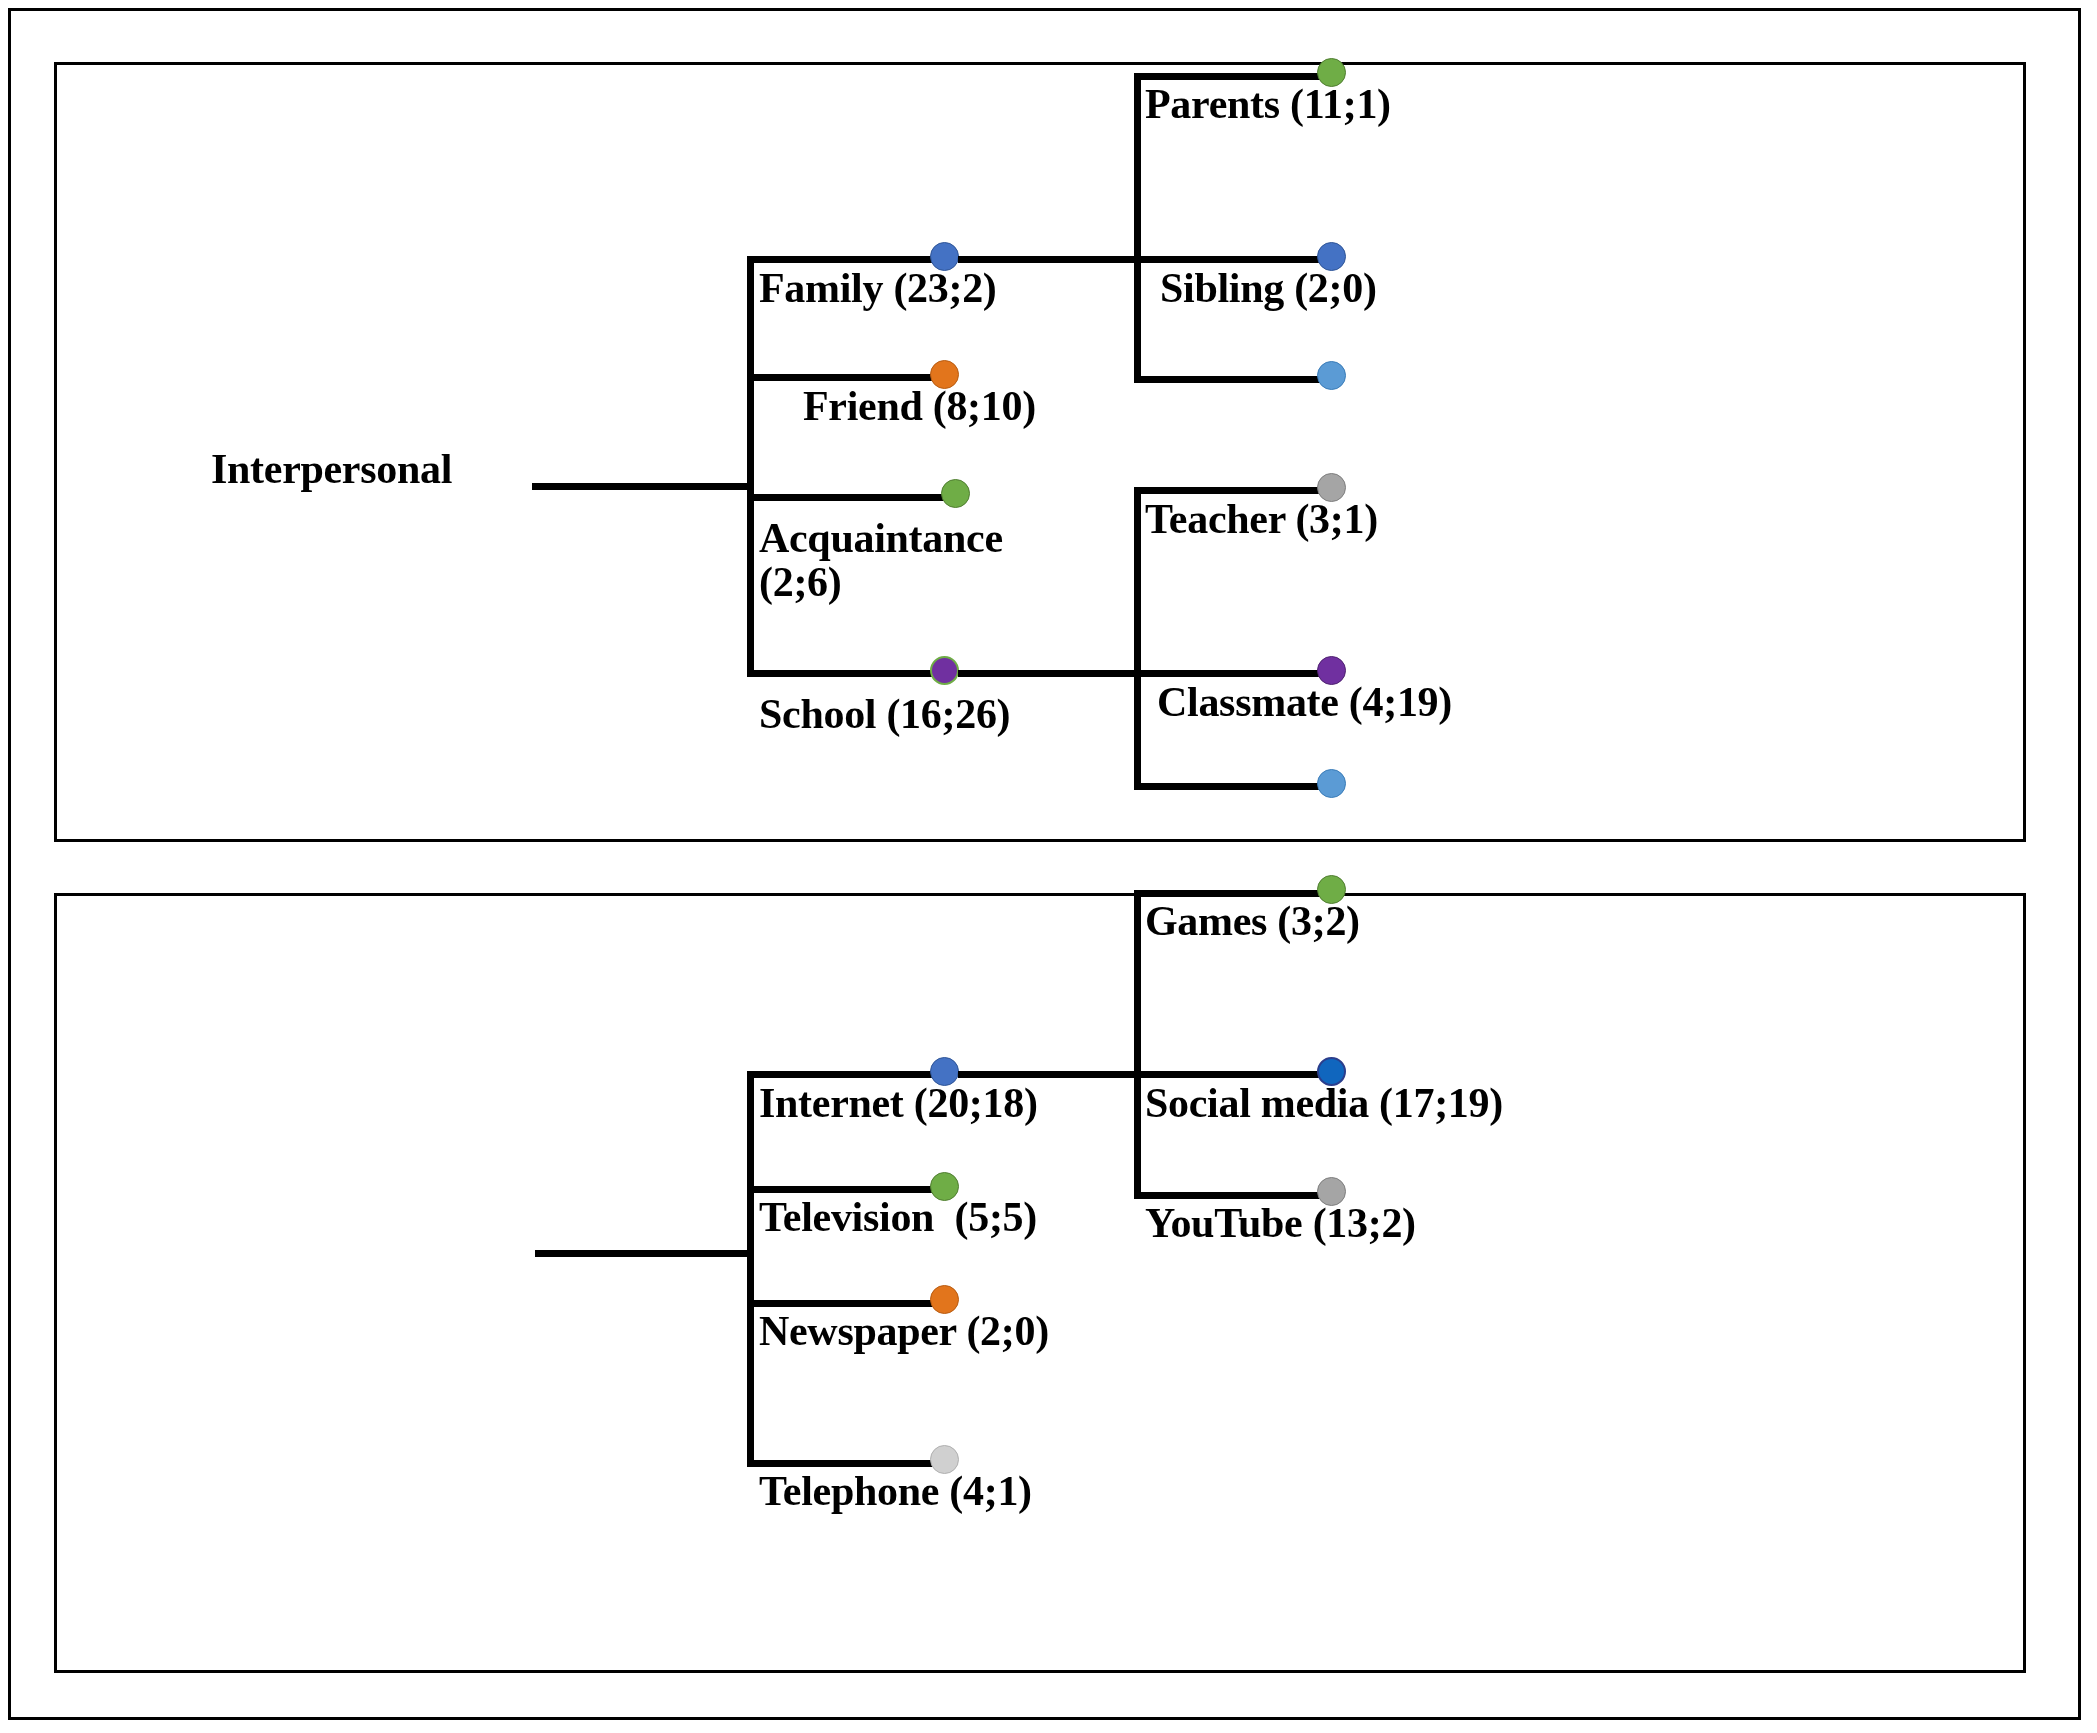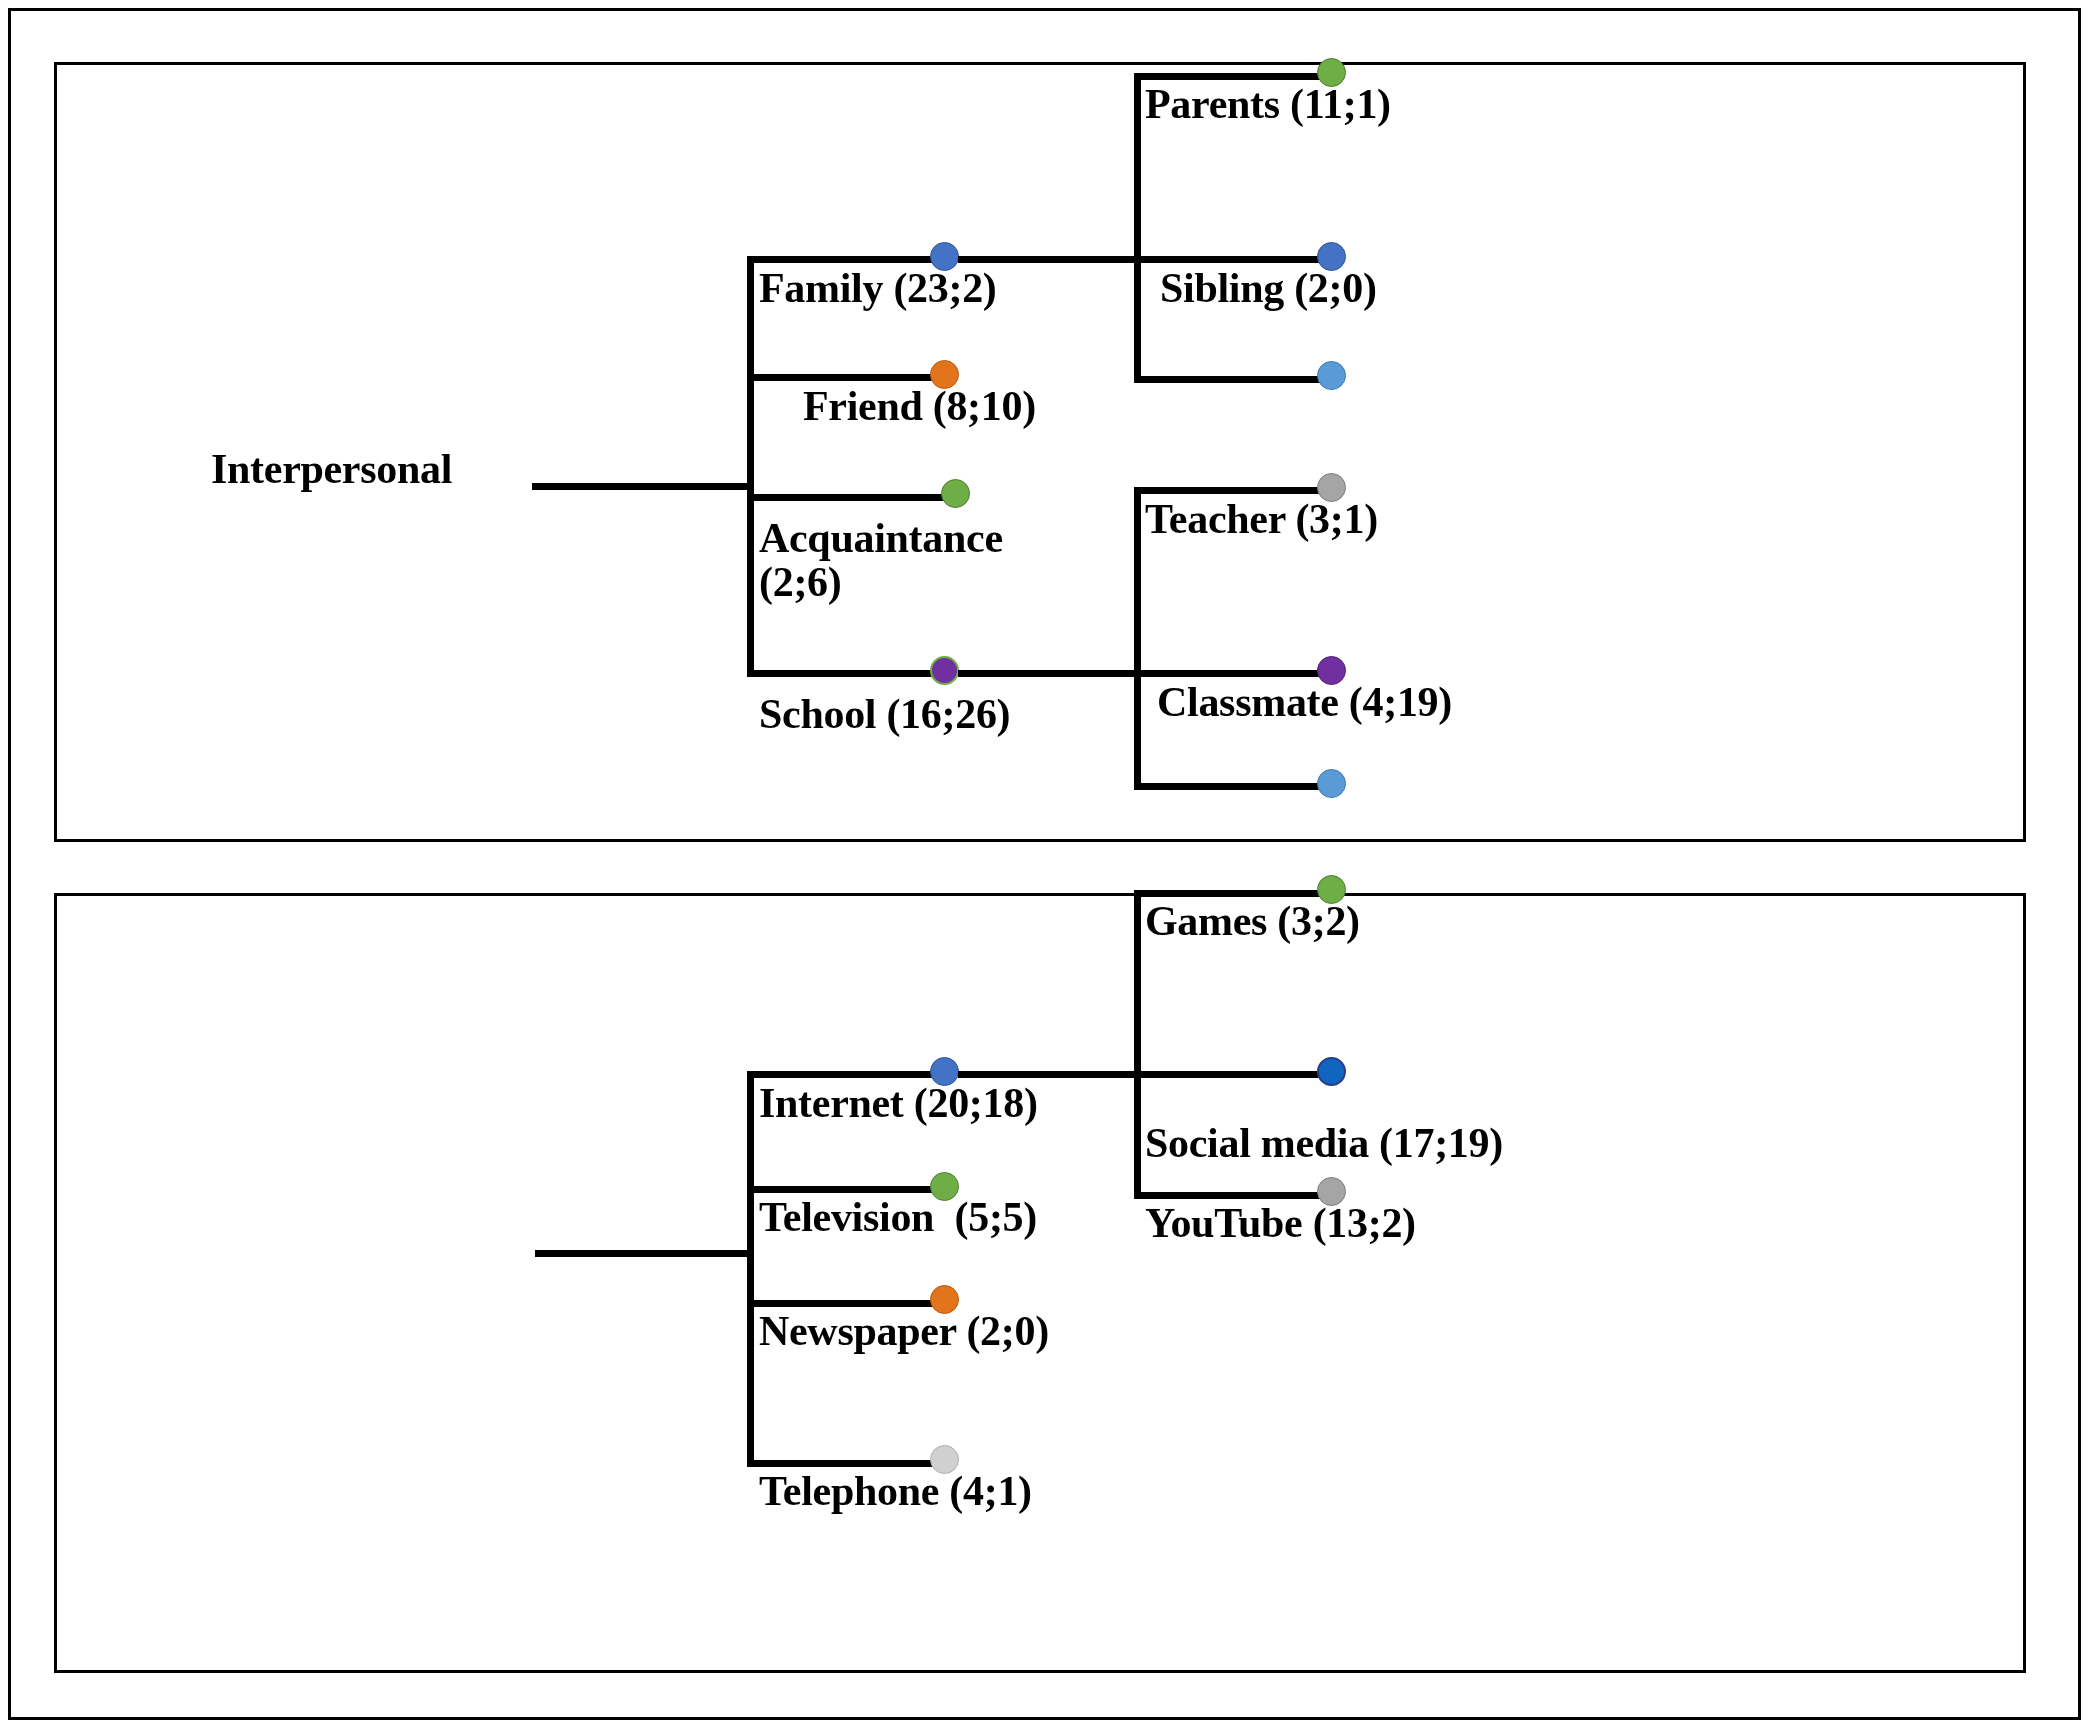--- a/index.html
+++ b/index.html
@@ -169,18 +169,18 @@
 
     <div class="ln ln-h" style="left:1077px; top:-6.4px; width:195px;"></div>
     <div class="ln ln-h" style="left:1077px; top:175px; width:195px;"></div>
     <div class="ln ln-h" style="left:1077px; top:296px; width:195px;"></div>
 
     <div class="dot" style="left:1260px; top:-21px; background:#6FAD46; border:1.9px solid #507E31;"></div>
     <div class="dot" style="left:1260px; top:161px; background:#1066BE; border:2.6px solid #2B3E8C;"></div>
     <div class="dot" style="left:1260px; top:281px; background:#A5A5A5; border:1.9px solid #7E7E7E;"></div>
 
     <div class="lbl" style="left:1088px; top:3.8px;">Games (3;2)</div>
-    <div class="lbl" style="left:1088px; top:186px;margin-top:40px;">Social media (17;19)</div>
+    <div class="lbl" style="left:1088px; top:186px;">Social media (17;19)</div>
     <div class="lbl" style="left:1088px; top:306px;">YouTube (13;2)</div>
   </div>
 
 </div>
 
 
 </body></html>

